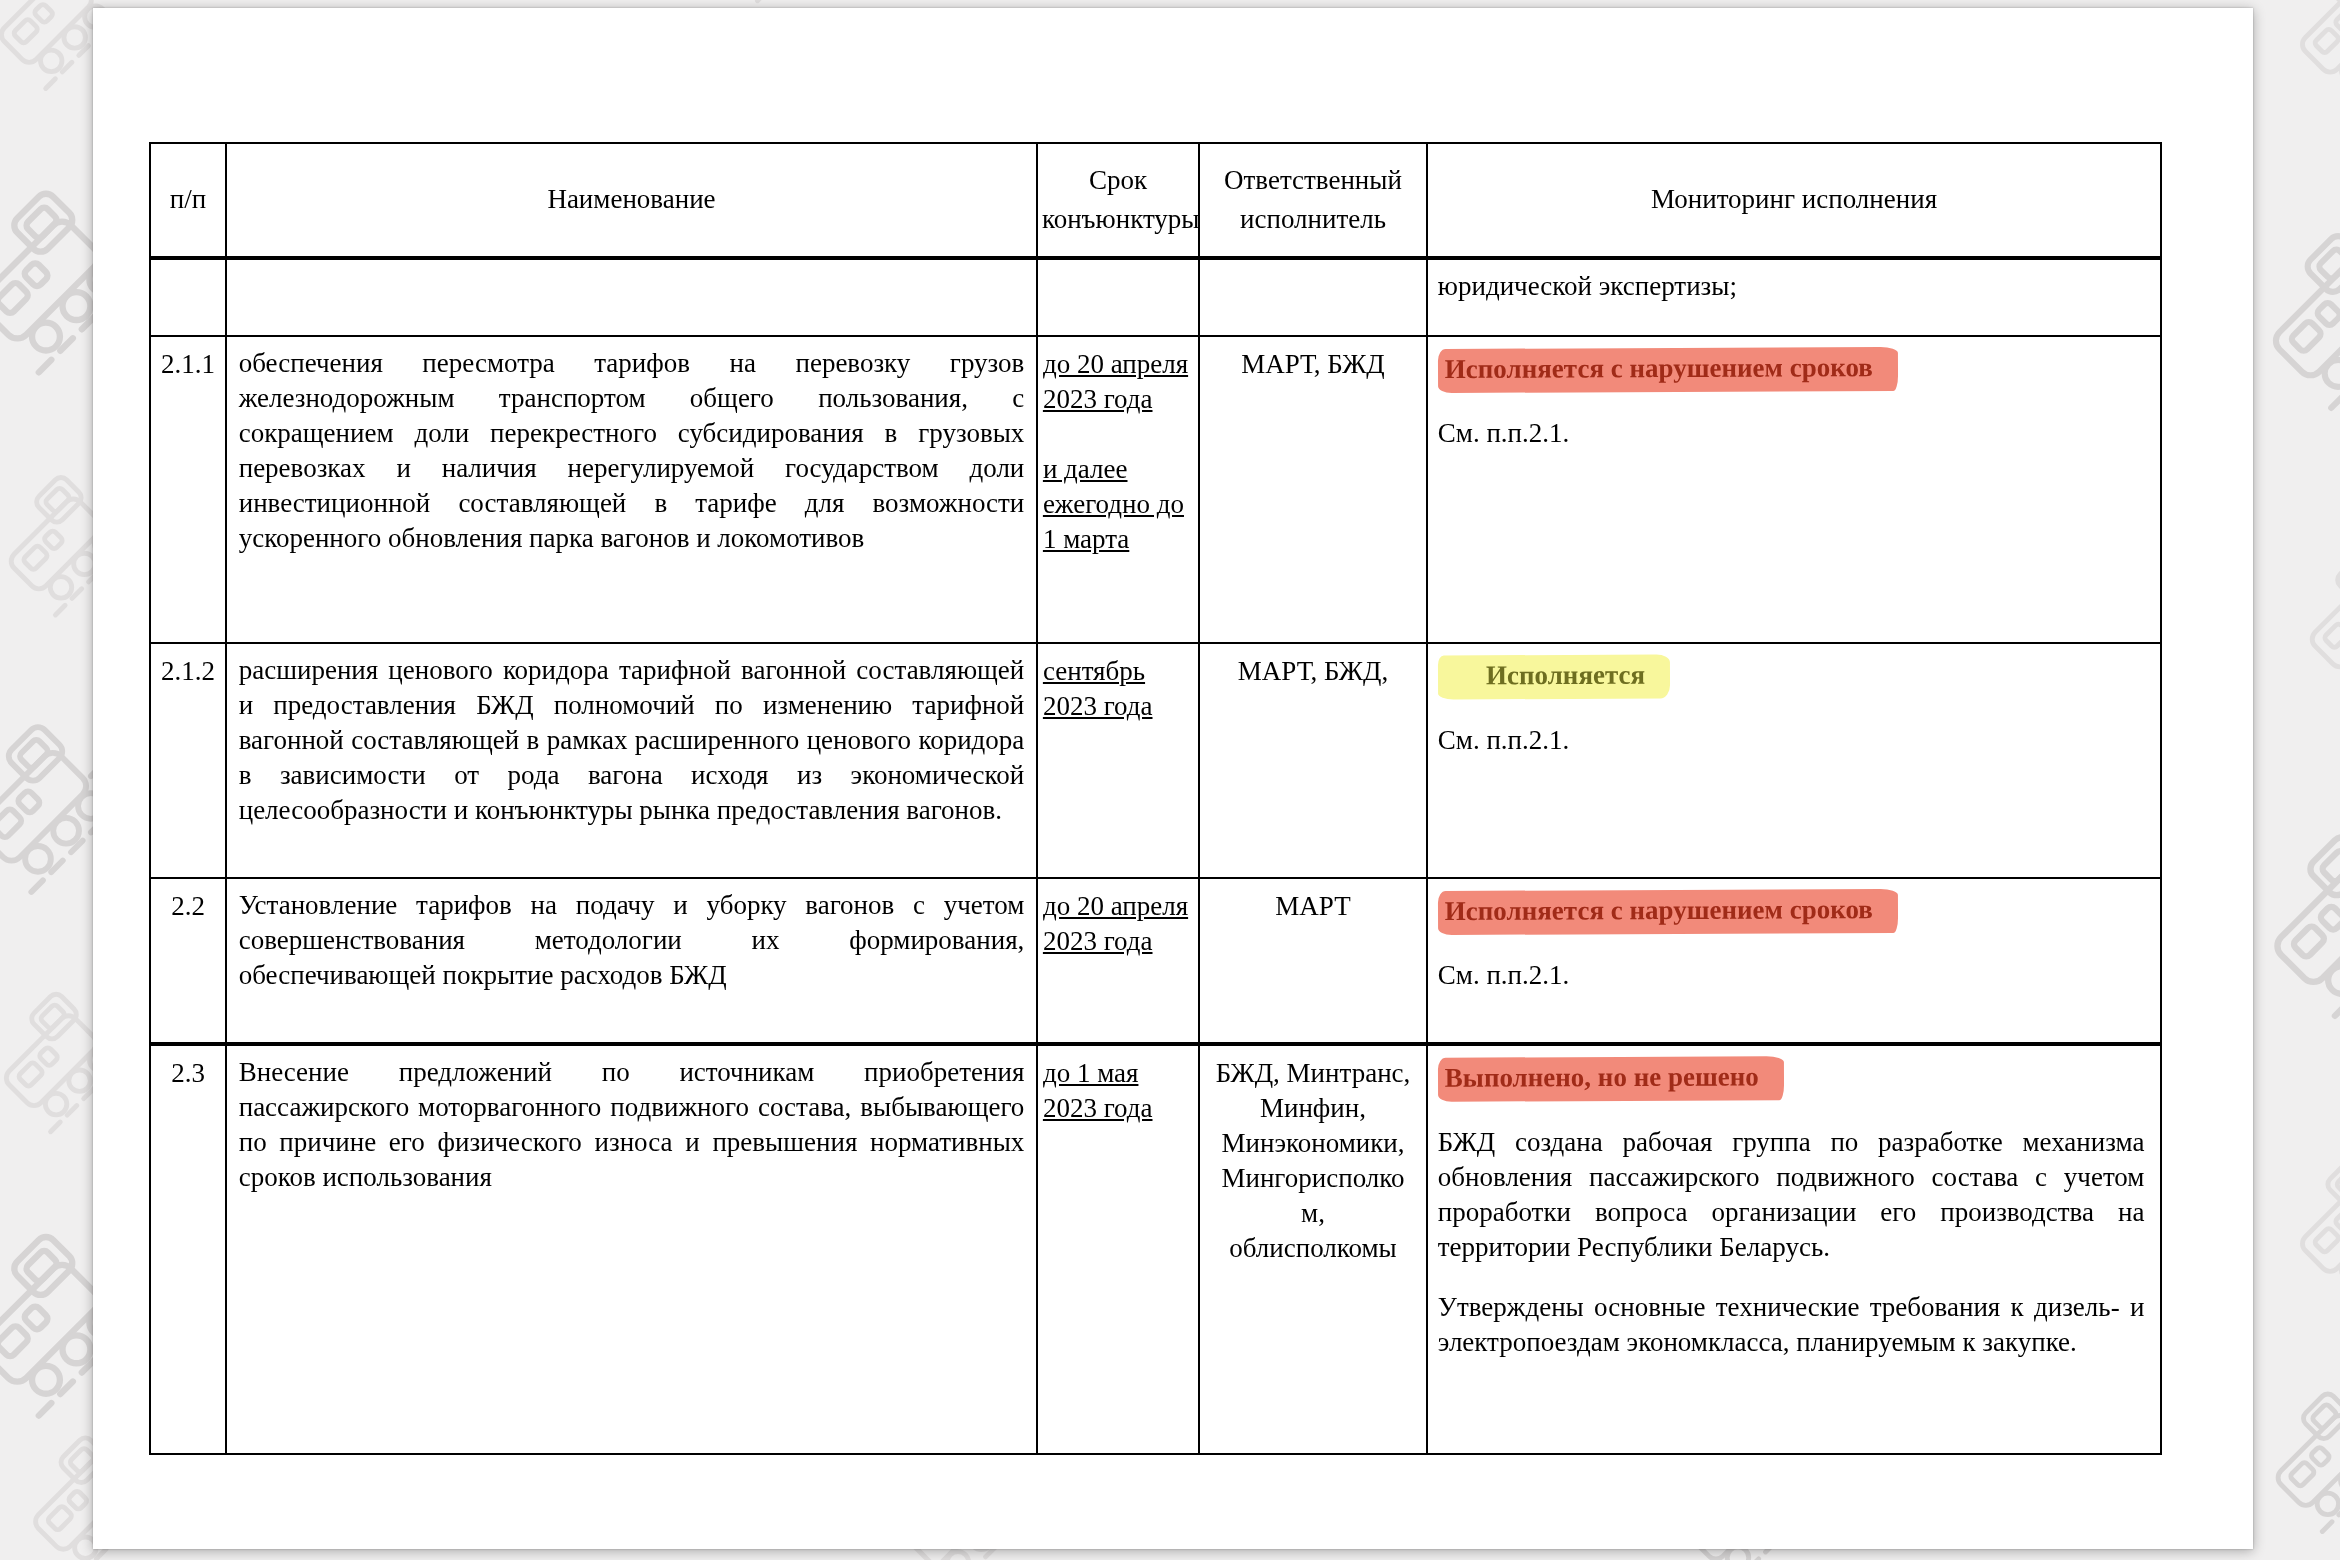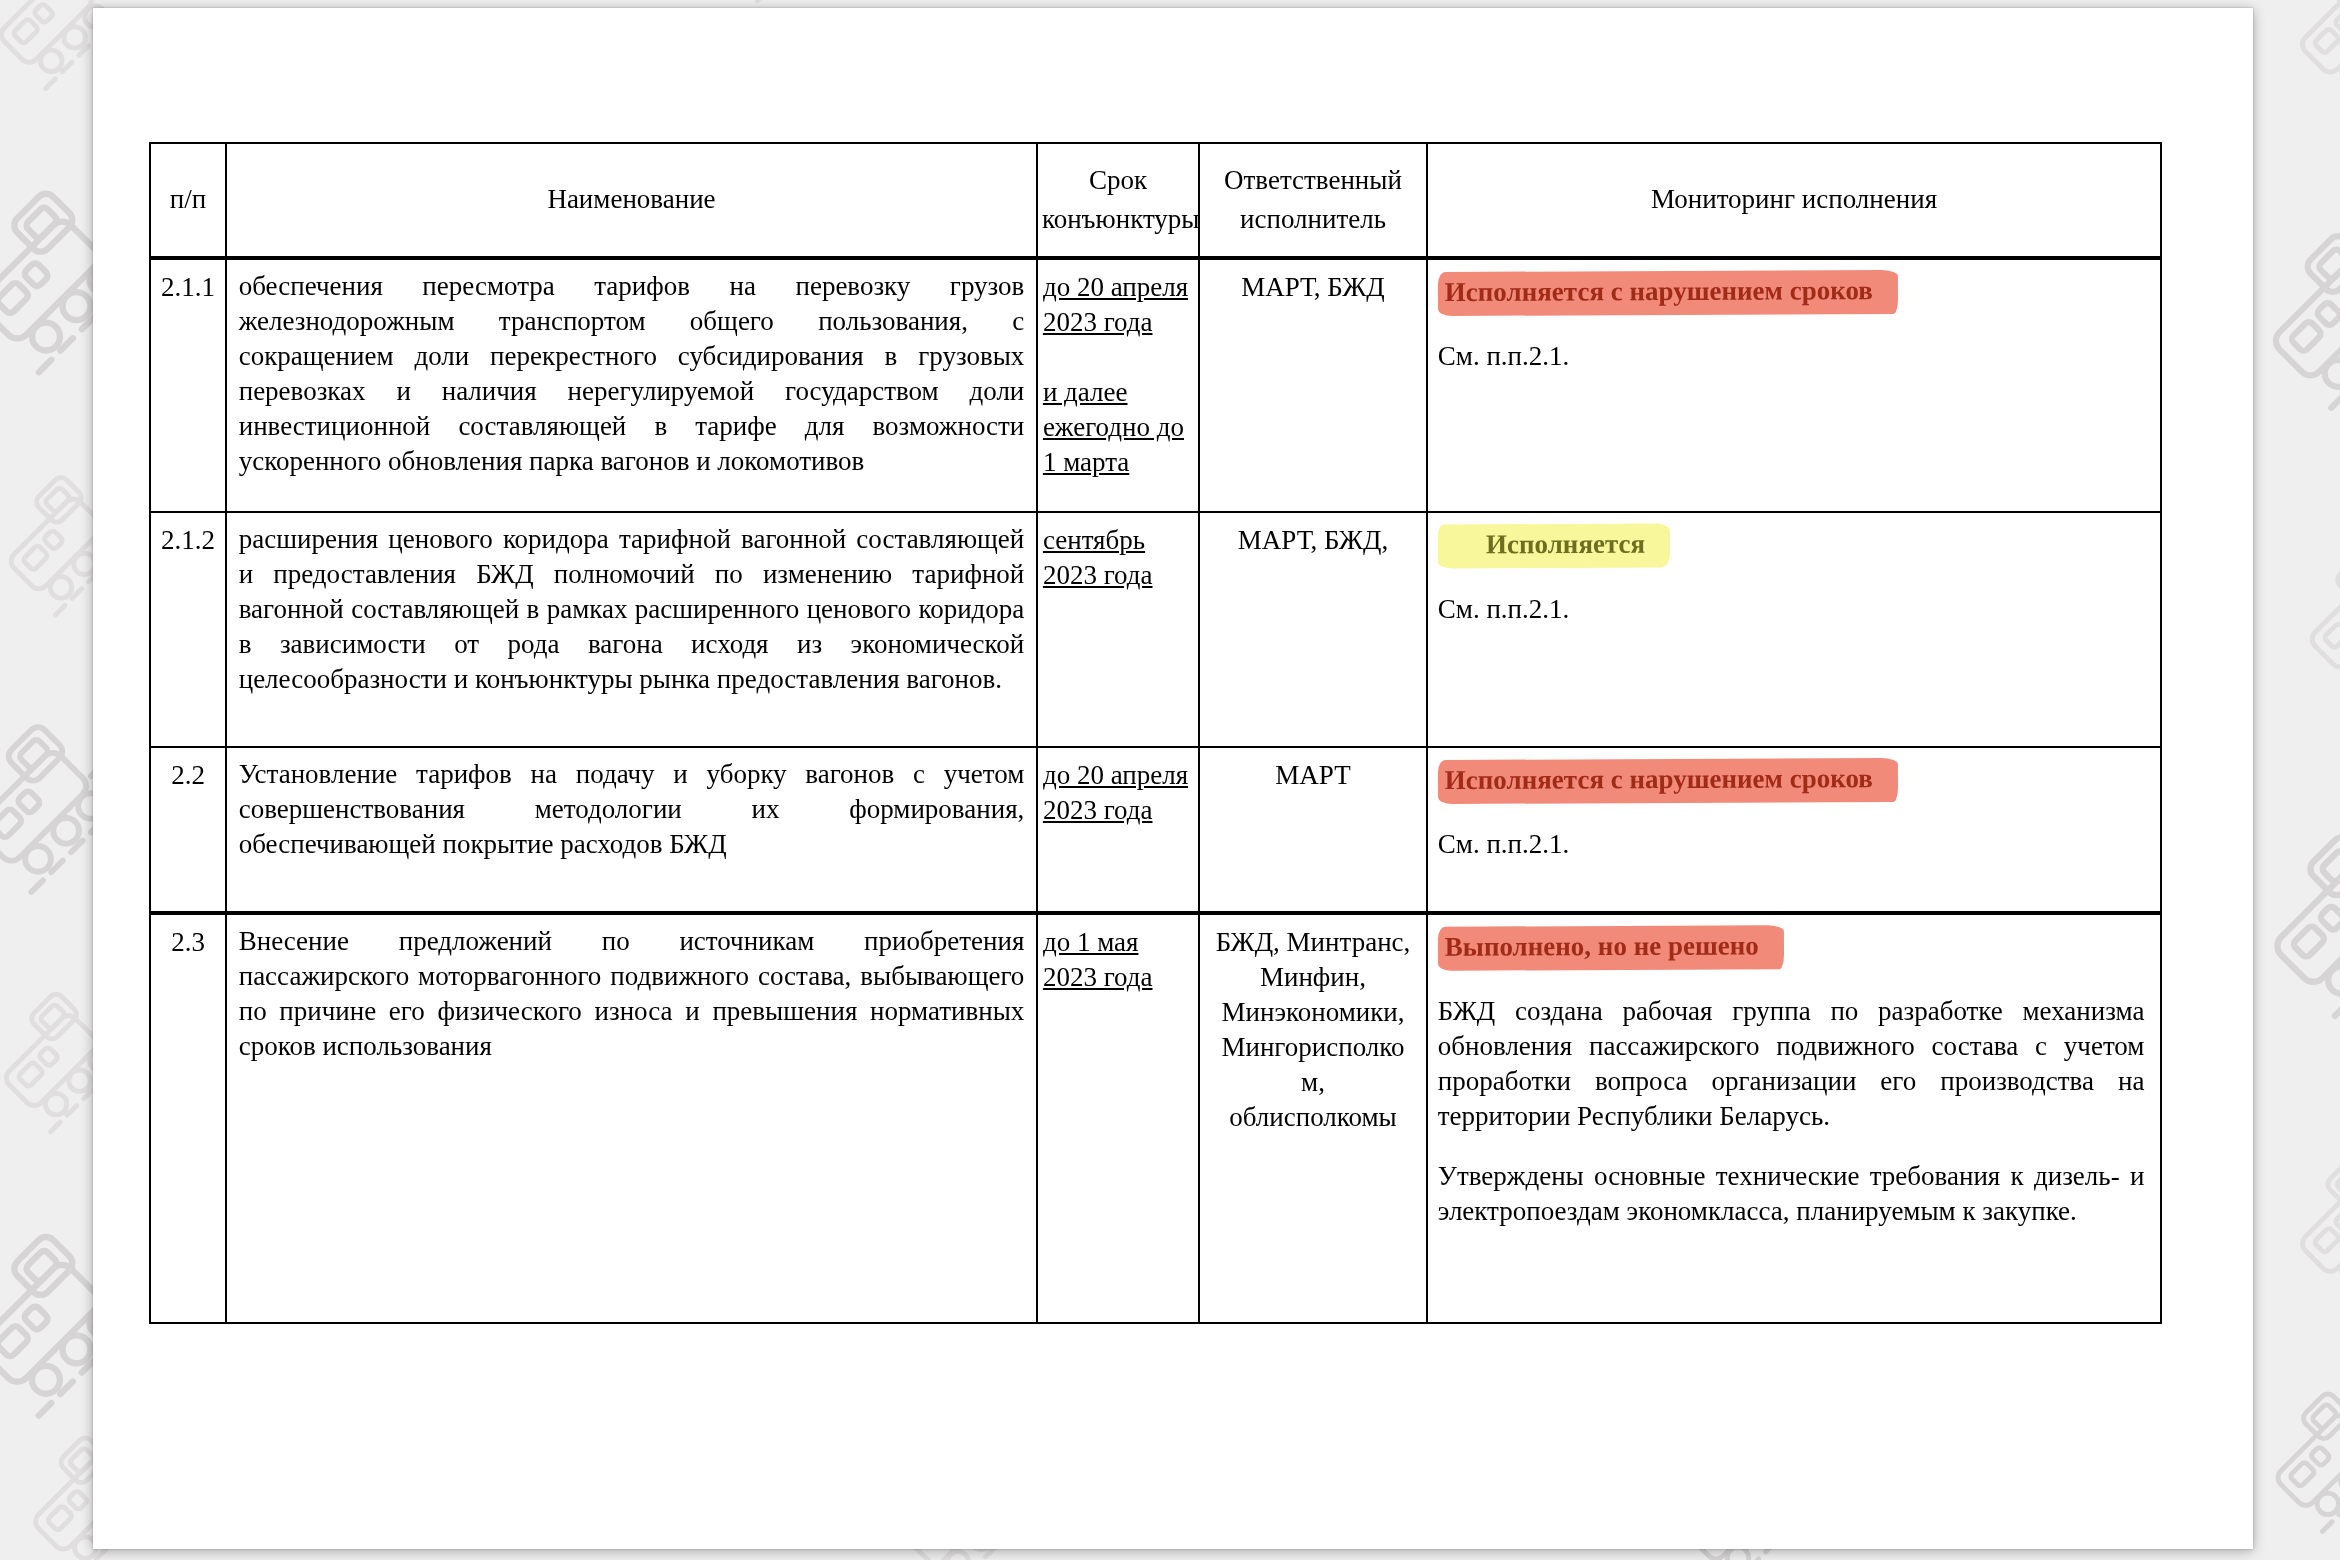--- a/index.html
+++ b/index.html
@@ -131,21 +131,30 @@
       <thead>
         <tr style="height: 115px; padding-left: 47px;">
             <th>п/п</th>
             <th>Наименование</th>
             <th>Срок конъюнктуры</th>
             <th>Ответственный исполнитель</th>
             <th>Мониторинг исполнения</th>
           </tr>
       </thead>
       <tbody>
-          <tr style="height: 254px;">
+          <tr style="height: 78px;">
+            <td class="cell-num"></td>
+            <td class="cell-name"></td>
+            <td class="cell-term"></td>
+            <td class="cell-exec"></td>
+            <td class="cell-mon">
+              <p class="mon-p">юридической экспертизы;</p>
+            </td>
+          </tr>
+          <tr style="height: 307px;">
             <td class="cell-num">2.1.1</td>
             <td class="cell-name">обеспечения пересмотра тарифов на перевозку грузов железнодорожным транспортом общего пользования, с сокращением доли перекрестного субсидирования в грузовых перевозках и наличия нерегулируемой государством доли инвестиционной составляющей в тарифе для возможности ускоренного обновления парка вагонов и локомотивов</td>
             <td class="cell-term">
               <div class="term-line">до 20 апреля 2023 года</div>
               <div class="term-line">и далее ежегодно до 1 марта</div>
             </td>
             <td class="cell-exec">МАРТ, БЖД</td>
             <td class="cell-mon"><div class="status hl-red"><span>Исполняется с нарушением сроков</span></div><p class="mon-p">См. п.п.2.1.</p></td>
           </tr>
           <tr style="height: 235px;">

